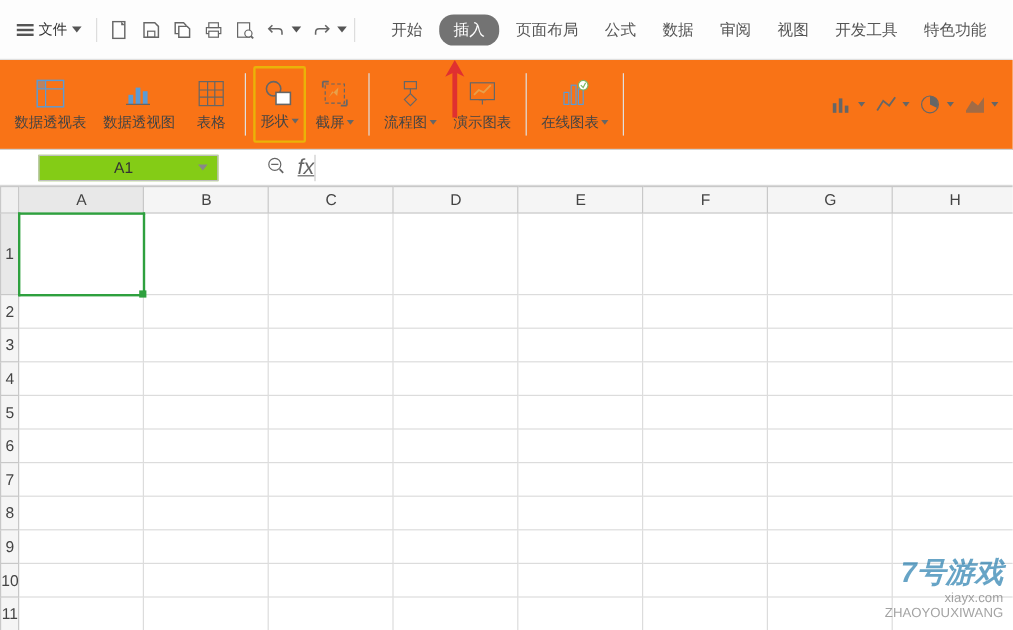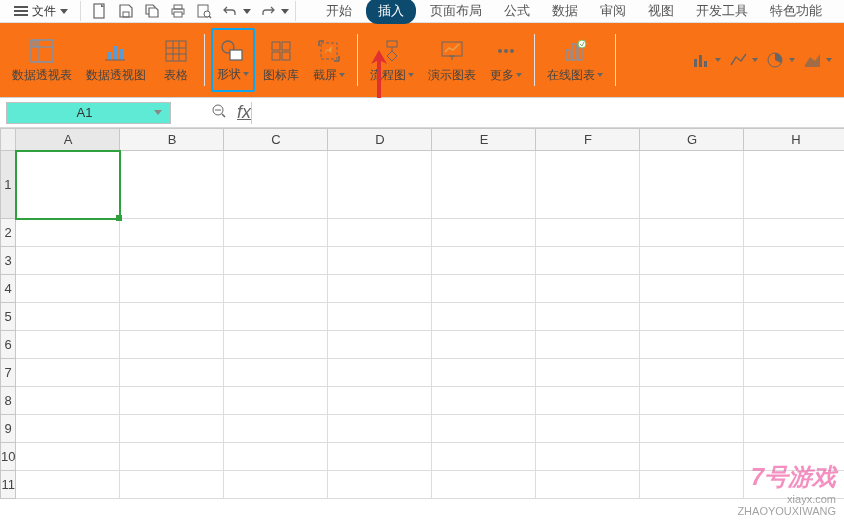--- a/index.html
+++ b/index.html
@@ -11,21 +11,21 @@
       font-family: "Microsoft YaHei", sans-serif;
       font-size: 12px;
       color: #333;
       background: #fff;
       width: 844px;
       height: 525px;
       overflow: hidden;
       position: relative;
     }
     .toolbar-top {
-      height: 23px;
+      height: 50px;
       background: #fdfdfd;
       border-bottom: 1px solid #e0e0e0;
       display: flex;
       align-items: center;
       padding: 0 8px;
     }
     .file-menu {
       display: flex;
       align-items: center;
       gap: 4px;
@@ -80,21 +80,21 @@
       gap: 6px;
       margin-left: 16px;
     }
     .menu-tab {
       padding: 4px 8px;
       cursor: pointer;
       color: #555;
       font-size: 13px;
     }
     .menu-tab.active {
-      background: #0c4a6e;
+      background: #737373;
       color: #fff;
       border-radius: 12px;
       padding: 4px 12px;
     }
     .ribbon {
       height: 75px;
       background: #f97316;
       border-bottom: 1px solid #d0d0d0;
       display: flex;
       align-items: center;
@@ -105,21 +105,21 @@
       display: flex;
       flex-direction: column;
       align-items: center;
       justify-content: center;
       padding: 4px 6px;
       cursor: pointer;
       min-width: 44px;
       height: 64px;
     }
     .ribbon-group.highlighted {
-      border: 2px solid #0ea5e9;
+      border: 2px solid #eab308;
       border-radius: 2px;
       padding: 18px 4px;
     }
     .ribbon-icon {
       width: 28px;
       height: 28px;
       display: flex;
       align-items: center;
       justify-content: center;
       margin-bottom: 2px;
@@ -159,28 +159,29 @@
     }
     .cell-ref-bar {
       height: 30px;
       background: #fff;
       border-bottom: 1px solid #d8d8d8;
       display: flex;
       align-items: center;
       padding: 0 6px;
     }
     .cell-ref-box {
-      width: 165px;
+      width: 150px;
       height: 22px;
       border: 1px solid #c0c0c0;
       display: flex;
       align-items: center;
       padding: 0 8px;
       font-size: 13px;
-      background: #5eead4;
+      background: #84cc16;
+      margin-left: 26px;
     }
     .cell-ref-text {
       flex: 1;
       text-align: center;
     }
     .cell-ref-caret {
       width: 0;
       height: 0;
       border-left: 4px solid transparent;
       border-right: 4px solid transparent;
@@ -277,21 +278,21 @@
       bottom: 8px;
       opacity: 0.6;
       font-size: 11px;
       color: #666;
       text-align: right;
     }
     .watermark-logo {
       font-size: 24px;
       font-weight: bold;
       font-style: italic;
-      color: #ec4899;
+      color: #0369a1;
     }
   </style>
 </head>
 <body>
 
 <div class="toolbar-top">
   <div class="file-menu">
     <span class="hamburger">
         <span></span>
       </span>
@@ -402,31 +403,20 @@
         </svg>
     </div>
     <div class="ribbon-label">
         <span>形状</span>
         <span class="small-caret"></span>
       </div>
   </div>
   <div class="ribbon-group">
     <div class="ribbon-icon">
       <svg width="26" height="26" viewBox="0 0 26 26">
-          <rect x="4" y="4" width="8" height="8" fill="none" stroke="#666"></rect>
-          <rect x="14" y="4" width="8" height="8" fill="none" stroke="#666"></rect>
-          <rect x="4" y="14" width="8" height="8" fill="none" stroke="#666"></rect>
-          <rect x="14" y="14" width="8" height="8" fill="none" stroke="#666"></rect>
-        </svg>
-    </div>
-    <div class="ribbon-label">图标库</div>
-  </div>
-  <div class="ribbon-group">
-    <div class="ribbon-icon">
-      <svg width="26" height="26" viewBox="0 0 26 26">
           <rect x="5" y="5" width="16" height="16" fill="none" stroke="#666" stroke-dasharray="3,2"></rect>
           <path d="M3 3 L3 8 M3 3 L8 3" stroke="#666" stroke-width="1.5"></path>
           <path d="M23 23 L23 18 M23 23 L18 23" stroke="#666" stroke-width="1.5"></path>
           <path d="M8 16 L16 8 L15 15 L11 11 Z" fill="#e8a04a"></path>
         </svg>
     </div>
     <div class="ribbon-label">
         <span>截屏</span>
         <span class="small-caret"></span>
       </div>
@@ -448,33 +438,20 @@
   <div class="ribbon-group">
     <div class="ribbon-icon">
       <svg width="26" height="26" viewBox="0 0 26 26">
           <rect x="3" y="4" width="20" height="14" fill="none" stroke="#666"></rect>
           <path d="M6 14 L10 10 L14 12 L20 6" stroke="#e8a04a" fill="none" stroke-width="1.5"></path>
           <line x1="10" y1="18" x2="16" y2="18" stroke="#666"></line>
           <line x1="13" y1="18" x2="13" y2="22" stroke="#666"></line>
         </svg>
     </div>
     <div class="ribbon-label">演示图表</div>
-  </div>
-  <div class="ribbon-group">
-    <div class="ribbon-icon">
-      <svg width="26" height="26" viewBox="0 0 26 26">
-          <circle cx="7" cy="13" r="2" fill="#666"></circle>
-          <circle cx="13" cy="13" r="2" fill="#666"></circle>
-          <circle cx="19" cy="13" r="2" fill="#666"></circle>
-        </svg>
-    </div>
-    <div class="ribbon-label">
-        <span>更多</span>
-        <span class="small-caret"></span>
-      </div>
   </div>
   <div class="ribbon-divider"></div>
   <div class="ribbon-group">
     <div class="ribbon-icon">
       <svg width="26" height="26" viewBox="0 0 26 26">
           <rect x="4" y="12" width="4" height="10" fill="none" stroke="#5b9bd5"></rect>
           <rect x="10" y="6" width="4" height="16" fill="none" stroke="#5b9bd5"></rect>
           <rect x="16" y="9" width="4" height="13" fill="none" stroke="#5b9bd5"></rect>
           <circle cx="20" cy="6" r="4" fill="#fff" stroke="#7bb661"></circle>
           <path d="M18 6 L20 8 L22 4" stroke="#7bb661" fill="none"></path>

